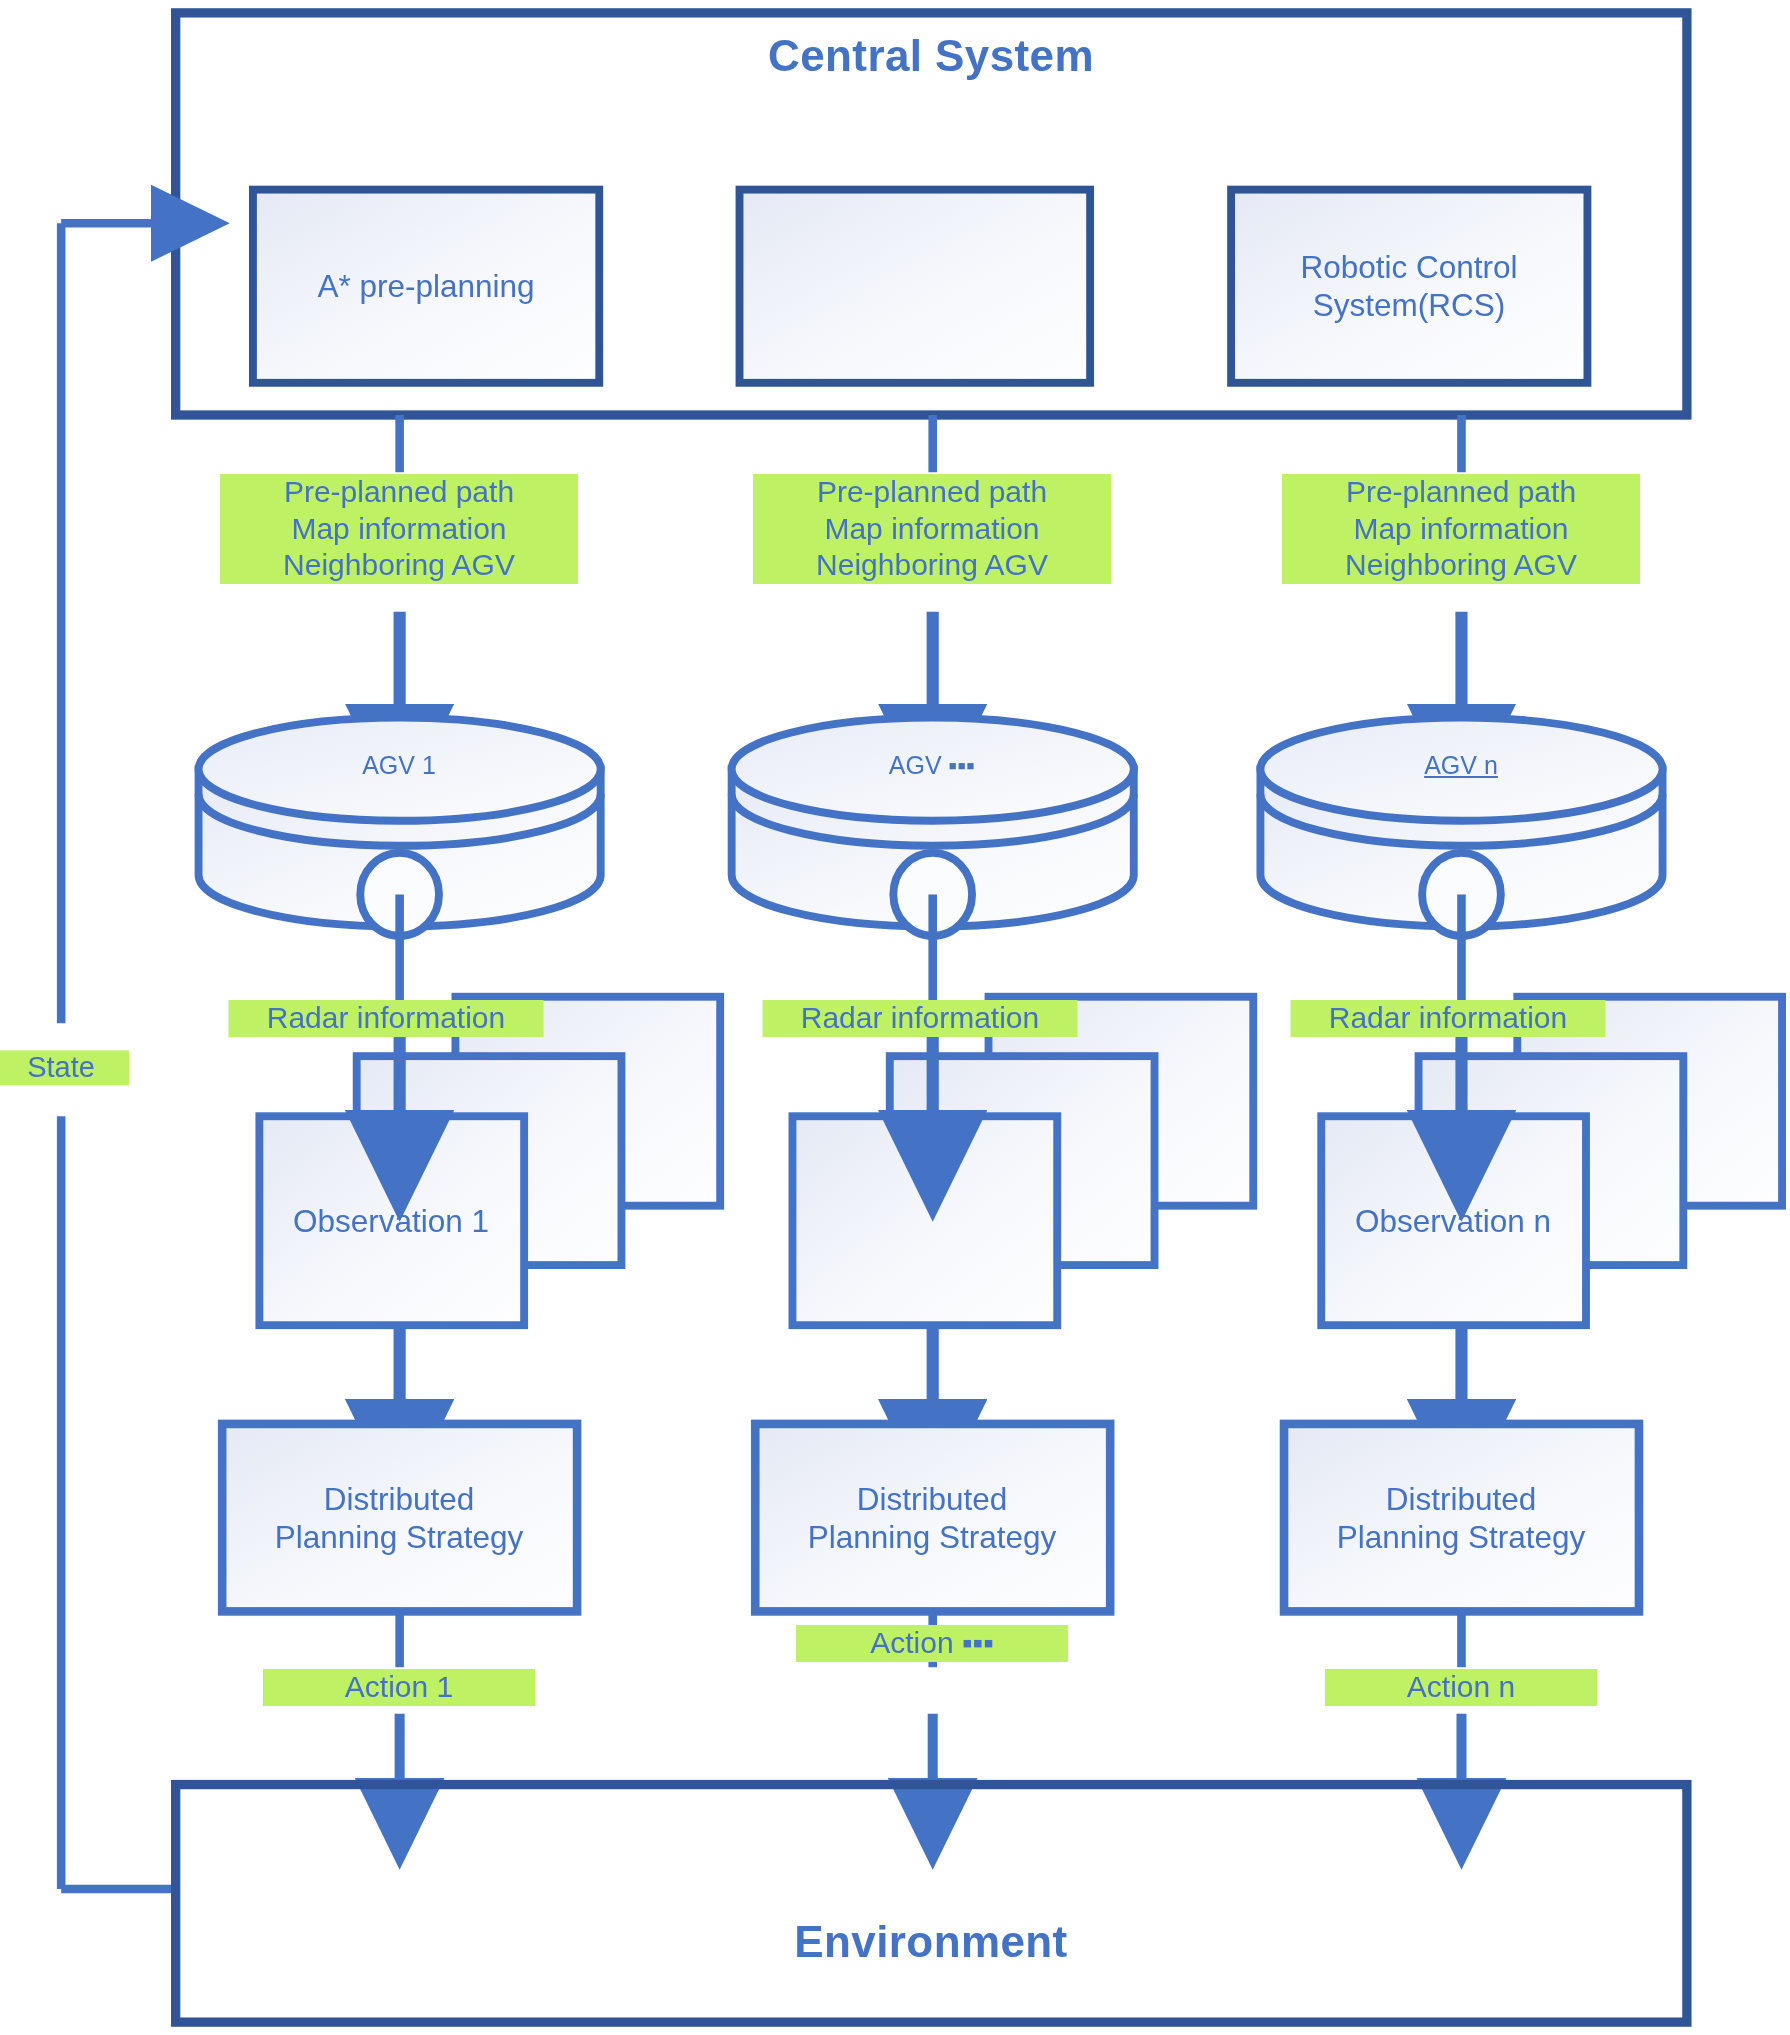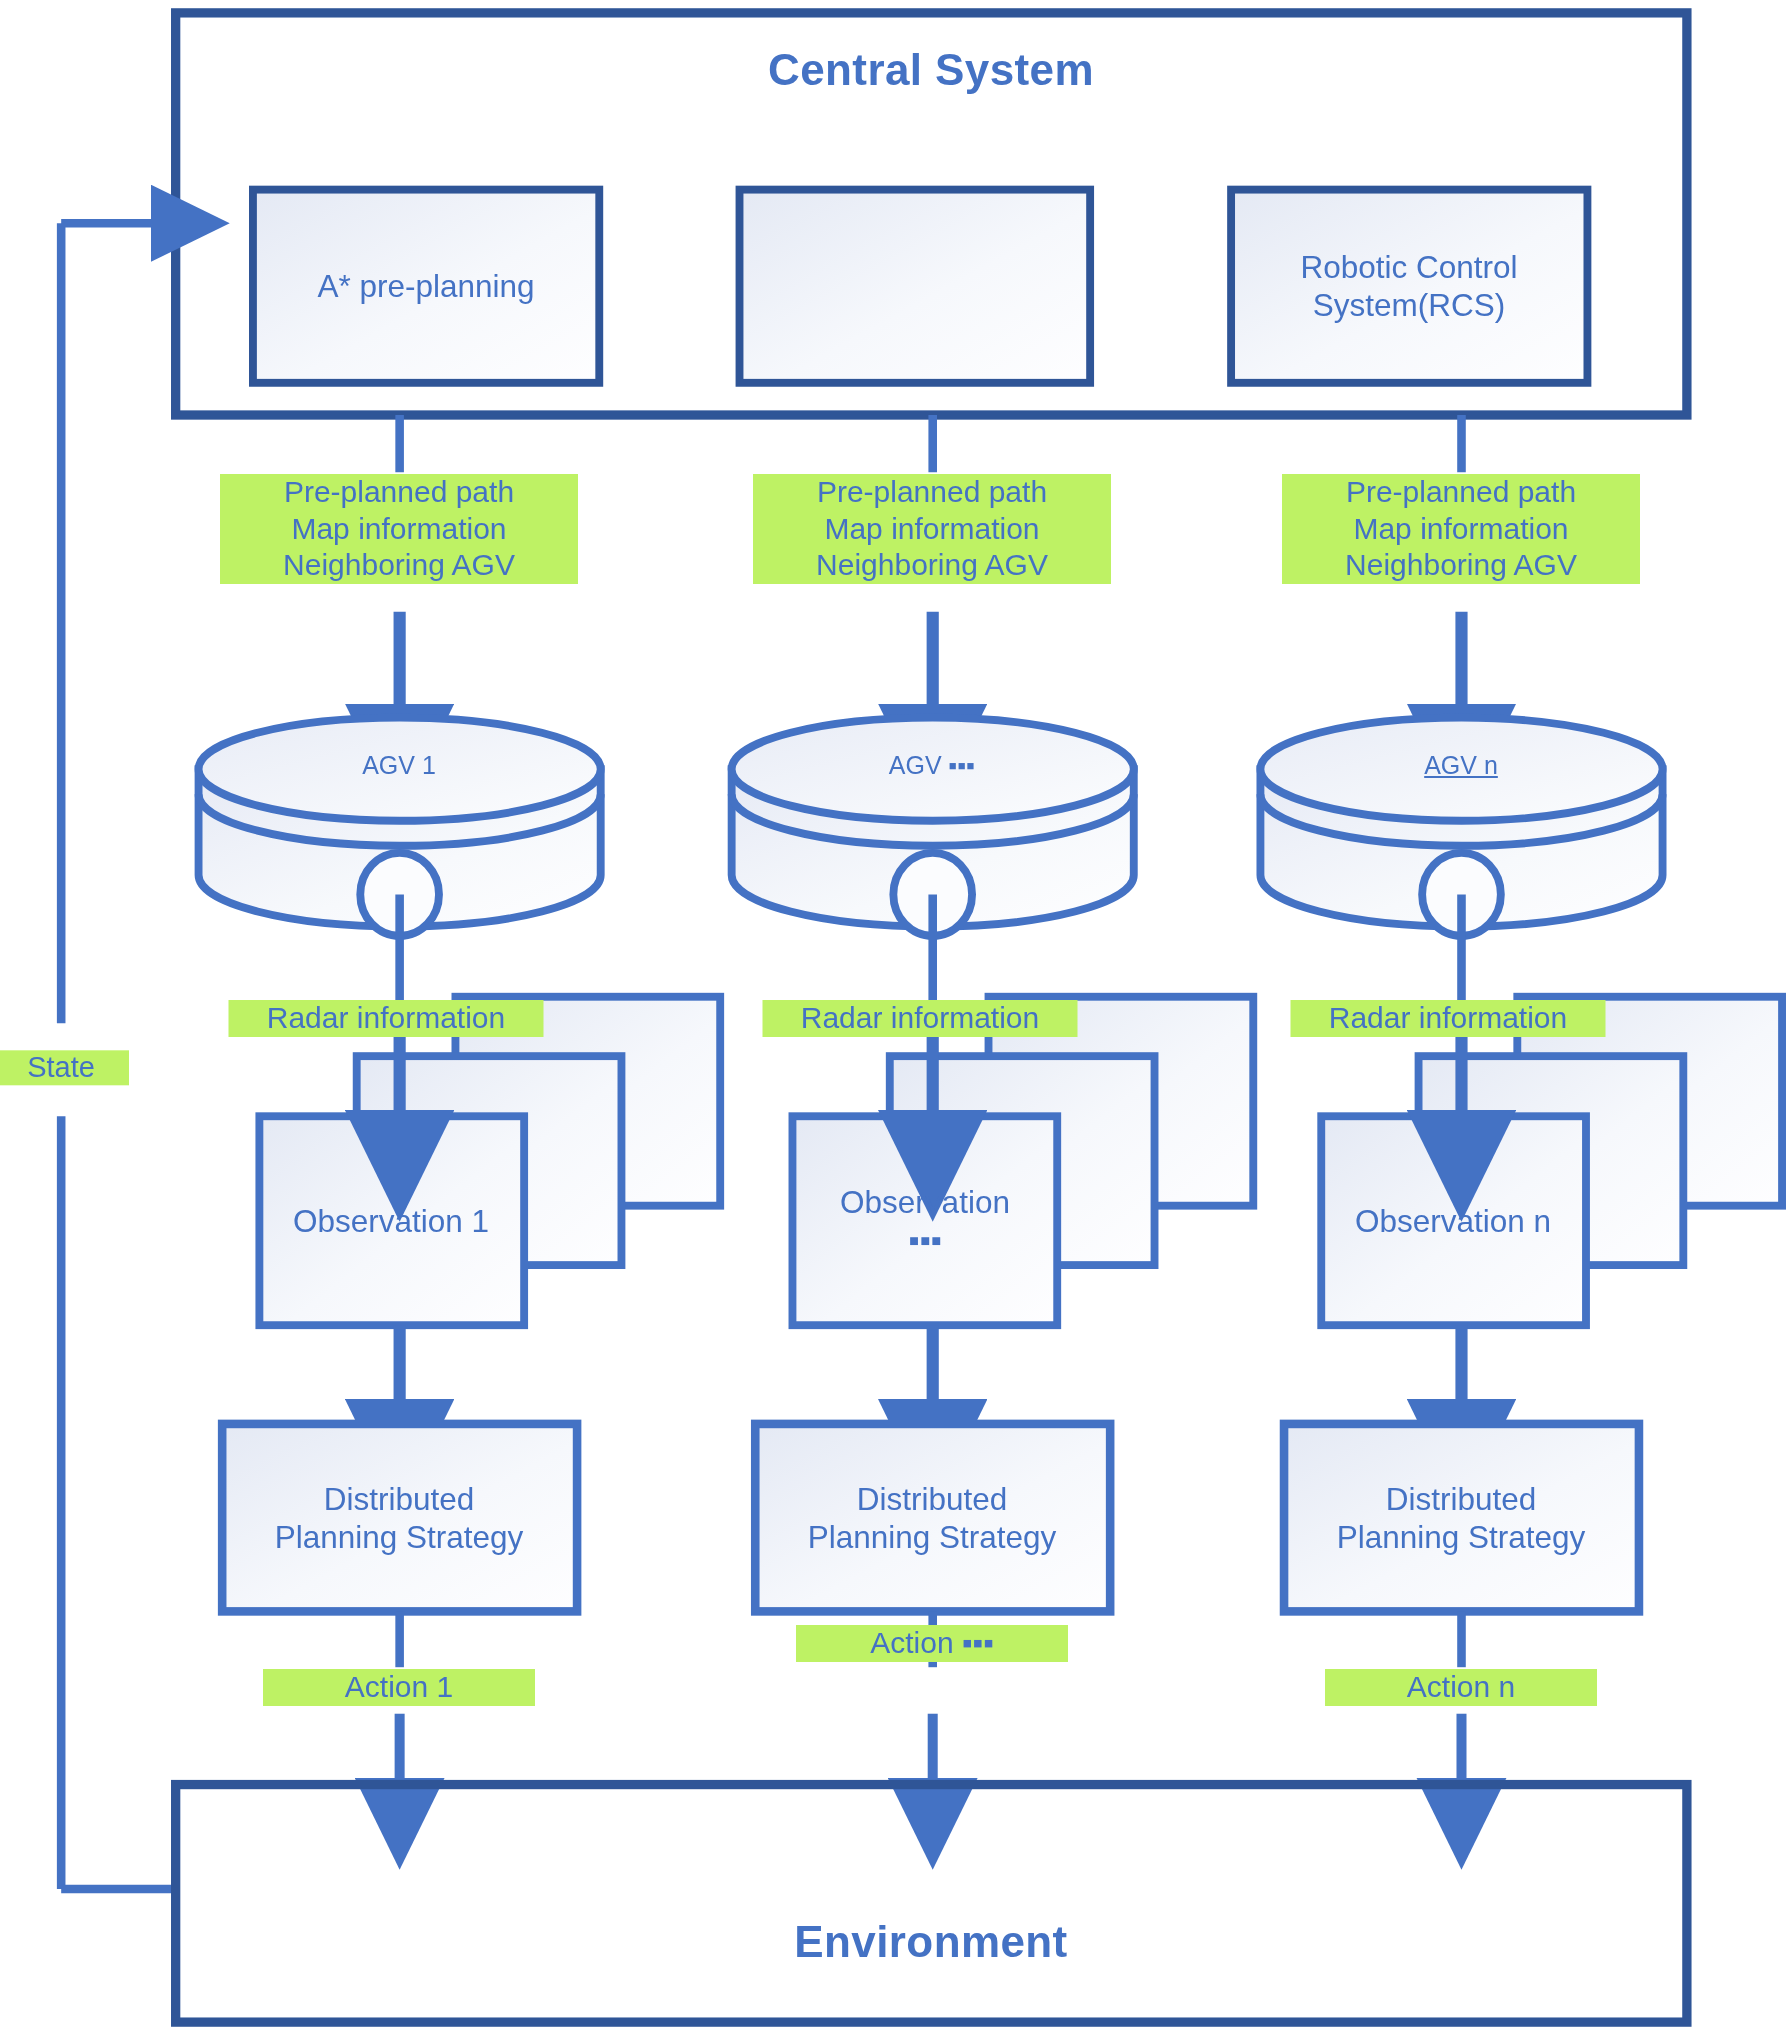--- a/index.html
+++ b/index.html
@@ -191,43 +191,41 @@
 
       <path d="M2042,2252 L2042,2330" fill="none" stroke="#4472C4" stroke-width="12"></path>
       <path d="M2042,2395 L2042,2490" fill="none" stroke="#4472C4" stroke-width="14" marker-end="url(#arrowFat)"></path>
     </g>
 
     <g>
       <rect x="245" y="2494" width="2112" height="332" fill="none" stroke="#2F5597" stroke-width="13"></rect>
     </g>
   </svg>
 
-  <div class="lbl big-title hcenter" style="left:931px; top:43px; width:644px;">Central System</div>
+  <div class="lbl big-title hcenter" style="left:931px; top:29px; width:644px;">Central System</div>
 
   <div class="lbl box-text vcenter" style="left:426px; top:286px; width:336px;">A* pre-planning</div>
   <div class="lbl box-text vcenter" style="left:1409px; top:286px; width:344px;">Robotic Control
 System(RCS)</div>
 
   <div class="lbl edge-text white-bg hcenter" style="left:399px; top:474px; width:358px;">Pre-planned path
 Map information
 Neighboring AGV</div>
   <div class="lbl cyl-text hcenter" style="left:399px; top:750px; width:301px;">AGV 1</div>
   <div class="lbl edge-text white-bg hcenter" style="left:386px; top:1000px; width:315px;">Radar information</div>
   <div class="lbl box-text vcenter" style="left:391px; top:1221px; width:250px;">Observation 1</div>
   <div class="lbl box-text vcenter" style="left:399px; top:1518px; width:344px;">Distributed
 Planning Strategy</div>
   <div class="lbl edge-text white-bg hcenter" style="left:399px; top:1669px; width:272px;">Action 1</div>
 
   <div class="lbl edge-text white-bg hcenter" style="left:932px; top:474px; width:358px;">Pre-planned path
 Map information
 Neighboring AGV</div>
   <div class="lbl cyl-text hcenter" style="left:932px; top:750px; width:301px;">AGV ▪▪▪</div>
   <div class="lbl edge-text white-bg hcenter" style="left:920px; top:1000px; width:315px;">Radar information</div>
-  <div class="lbl box-text vcenter" style="left:925px; top:1221px; width:250px;">Observation
-▪▪▪</div>
   <div class="lbl box-text vcenter" style="left:932px; top:1518px; width:344px;">Distributed
 Planning Strategy</div>
   <div class="lbl edge-text white-bg hcenter" style="left:932px; top:1625px; width:272px;">Action ▪▪▪</div>
 
   <div class="lbl edge-text white-bg hcenter" style="left:1461px; top:474px; width:358px;">Pre-planned path
 Map information
 Neighboring AGV</div>
   <div class="lbl cyl-text hcenter" style="left:1461px; top:750px; width:301px;text-decoration:underline;">AGV n</div>
   <div class="lbl edge-text white-bg hcenter" style="left:1448px; top:1000px; width:315px;">Radar information</div>
   <div class="lbl box-text vcenter" style="left:1453px; top:1221px; width:250px;">Observation n</div>

